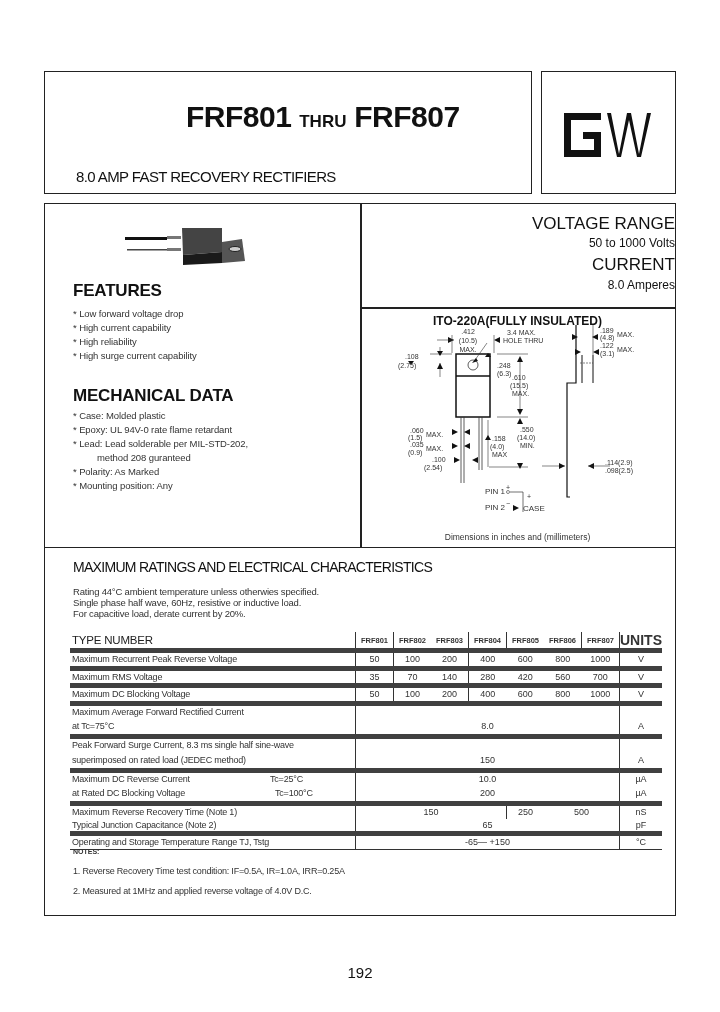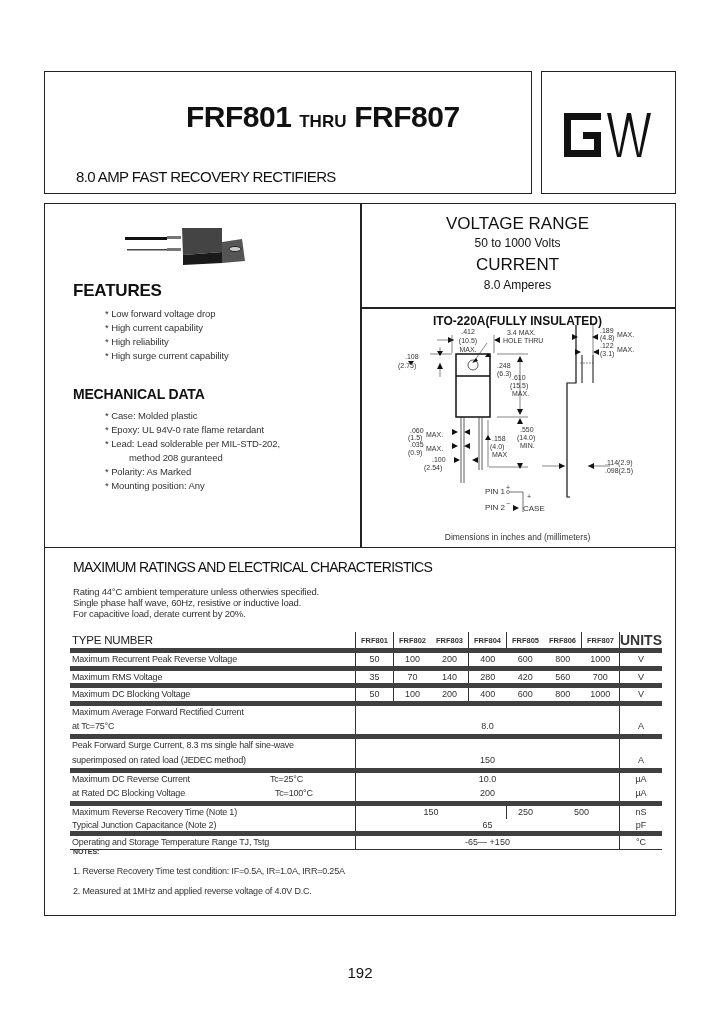--- a/index.html
+++ b/index.html
@@ -4,24 +4,24 @@
 <style>
   html, body { margin:0; padding:0; background:#fff; }
   body { width:720px; height:1012px; position:relative; font-family:"Liberation Sans", sans-serif; color:#111; overflow:hidden; }
   .abs { position:absolute; }
   .box { position:absolute; border:1.5px solid #222; box-sizing:border-box; }
   .title { position:absolute; left:186px; top:100px; font-weight:bold; font-size:30px; letter-spacing:-0.5px; white-space:nowrap; }
   .title .thru { font-size:17px; letter-spacing:0; }
   .subtitle { position:absolute; left:76px; top:168px; font-size:15px; letter-spacing:-0.6px; }
   .gw { position:absolute; left:561px; top:110px; width:96px; height:50px; }
   .h-features { position:absolute; left:73px; top:281px; font-size:17px; font-weight:bold; letter-spacing:-0.2px; }
-  .h-mech { position:absolute; left:73px; top:386px; font-size:14px; font-weight:bold; letter-spacing:-0.2px; }
-  .list { position:absolute; left:73px; font-size:9.5px; color:#333; line-height:14px; letter-spacing:-0.1px;margin-left:32px; }
+  .h-mech { position:absolute; left:73px; top:386px; font-size:17px; font-weight:bold; letter-spacing:-0.2px; }
+  .list { position:absolute; left:73px; font-size:9.5px; color:#333; line-height:14px; letter-spacing:-0.1px; }
   .list div { white-space:nowrap; }
-  .vr { position:absolute; left:360px; width:315px; text-align:center; }
+  .vr { position:absolute; left:360px; width:315px; text-align:right; }
   .vr-h { font-size:17px; }
   .vr-s { font-size:12px; }
   .pkg-title { position:absolute; left:360px; width:315px; top:314px; text-align:center; font-size:12px; font-weight:bold; }
   .dims-note { position:absolute; left:360px; width:315px; top:532px; text-align:center; font-size:8.5px; color:#333; }
   .h-max { position:absolute; left:73px; top:559px; font-size:14px; letter-spacing:-0.7px; }
   .rating-notes { position:absolute; left:73px; top:586px; font-size:9.5px; line-height:11px; color:#333; letter-spacing:-0.2px; }
   table.spec { position:absolute; left:70px; top:632px; width:592px; border-collapse:collapse; font-size:9px; color:#333; }
   table.spec td { padding:0; height:12.5px; white-space:nowrap; }
   table.spec td.p { text-align:left; padding-left:2px; letter-spacing:-0.2px; }
   table.spec td.v { text-align:center; width:37px; }

